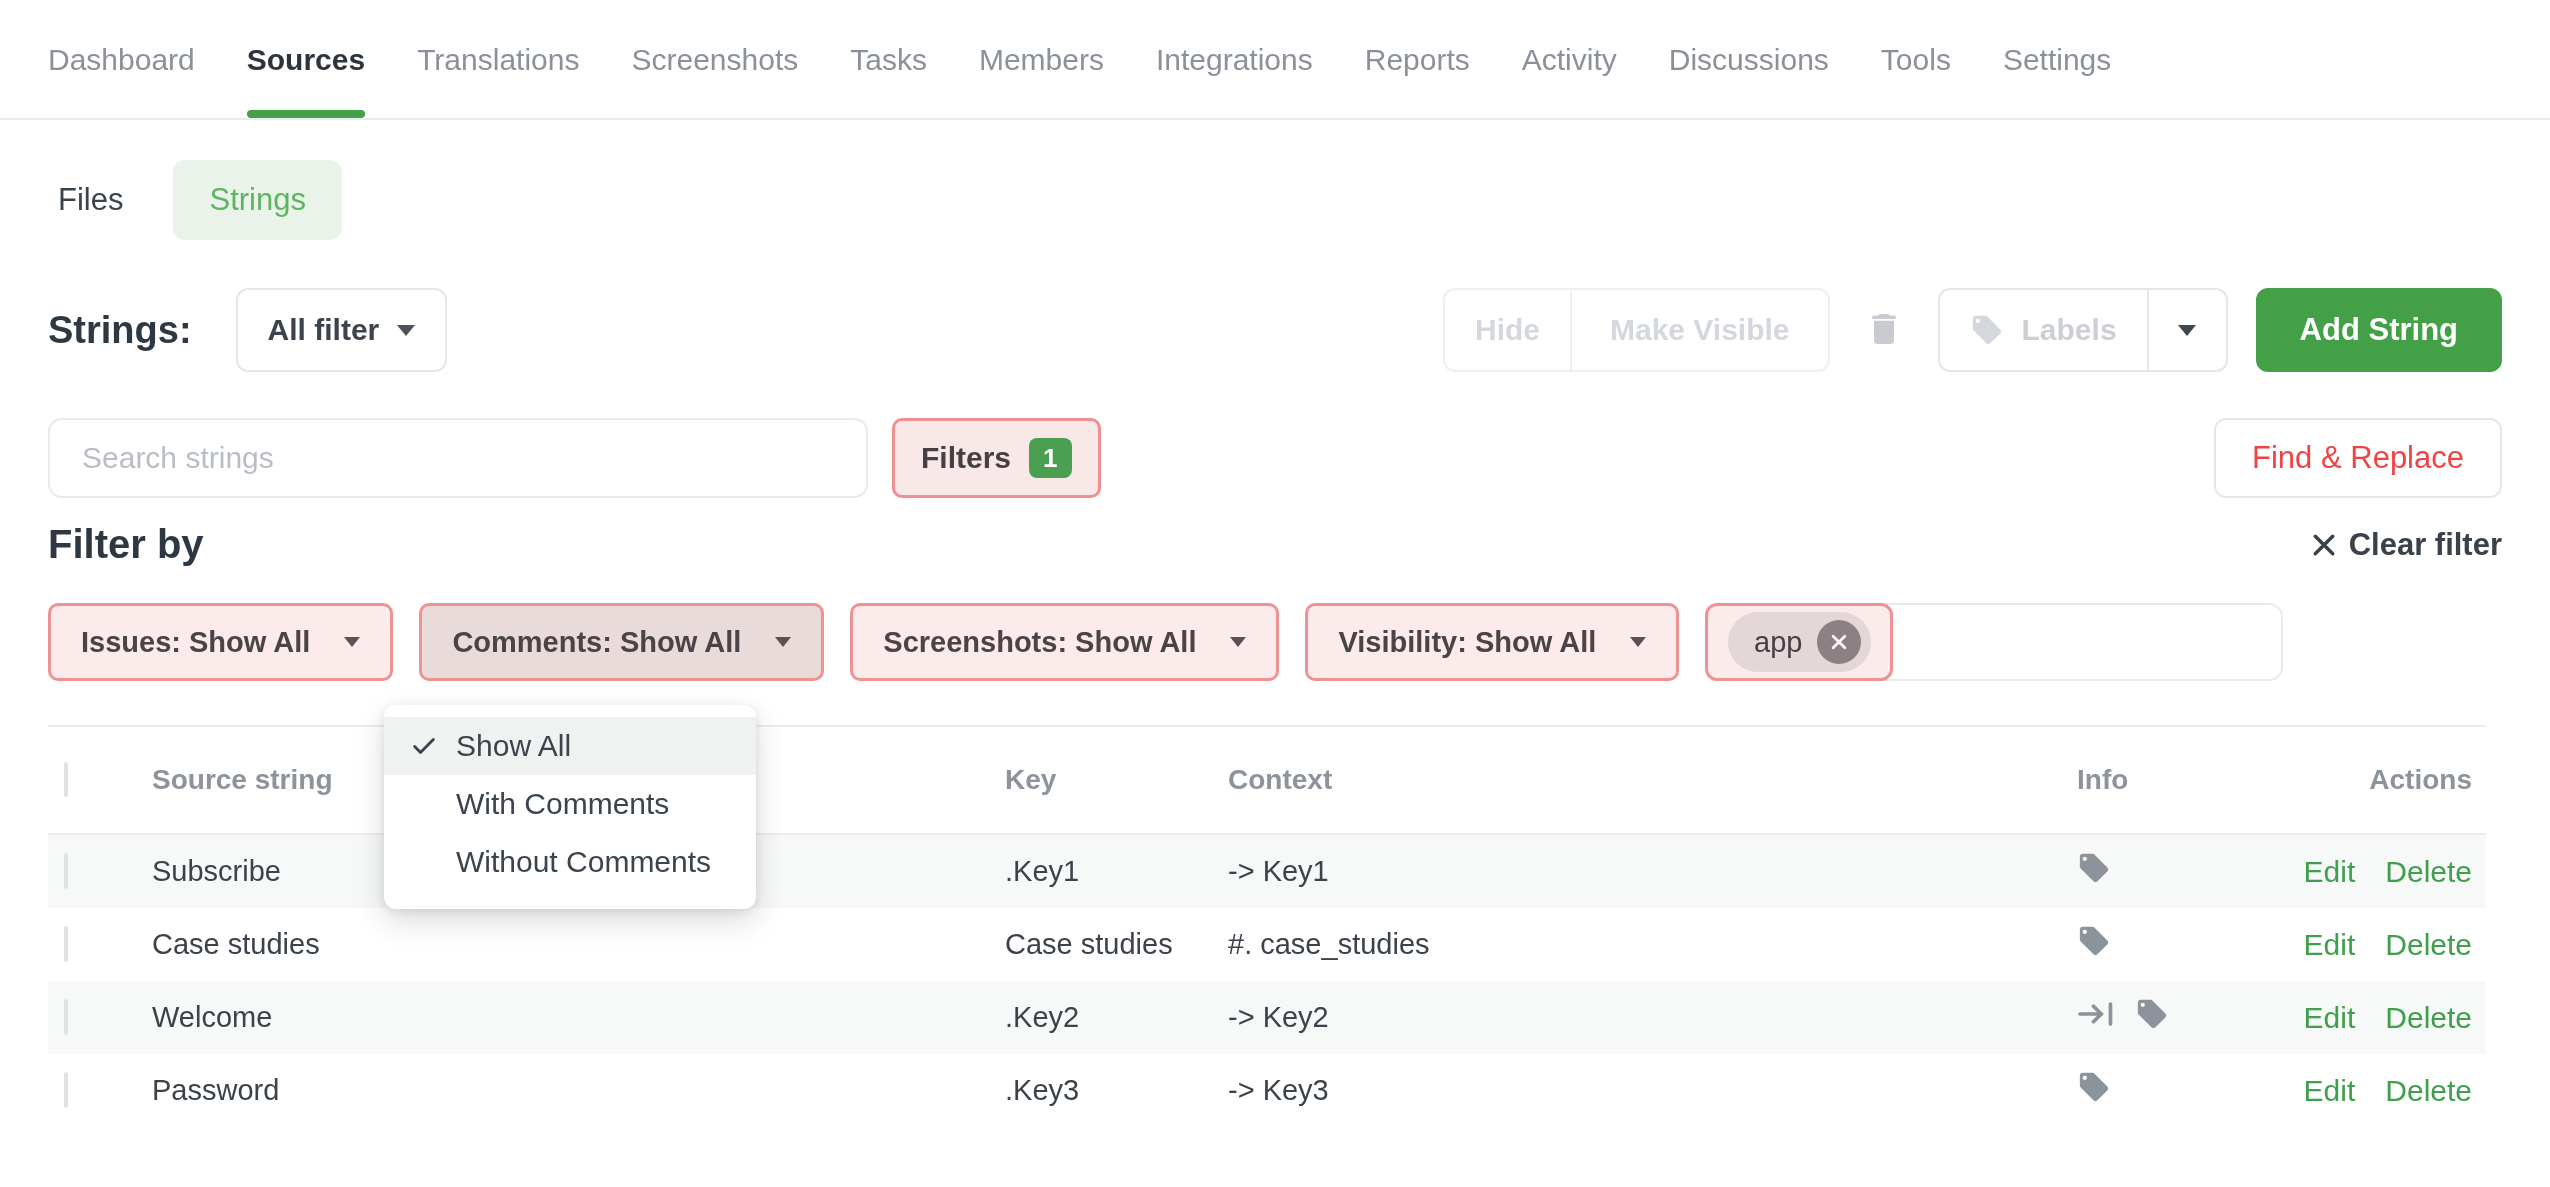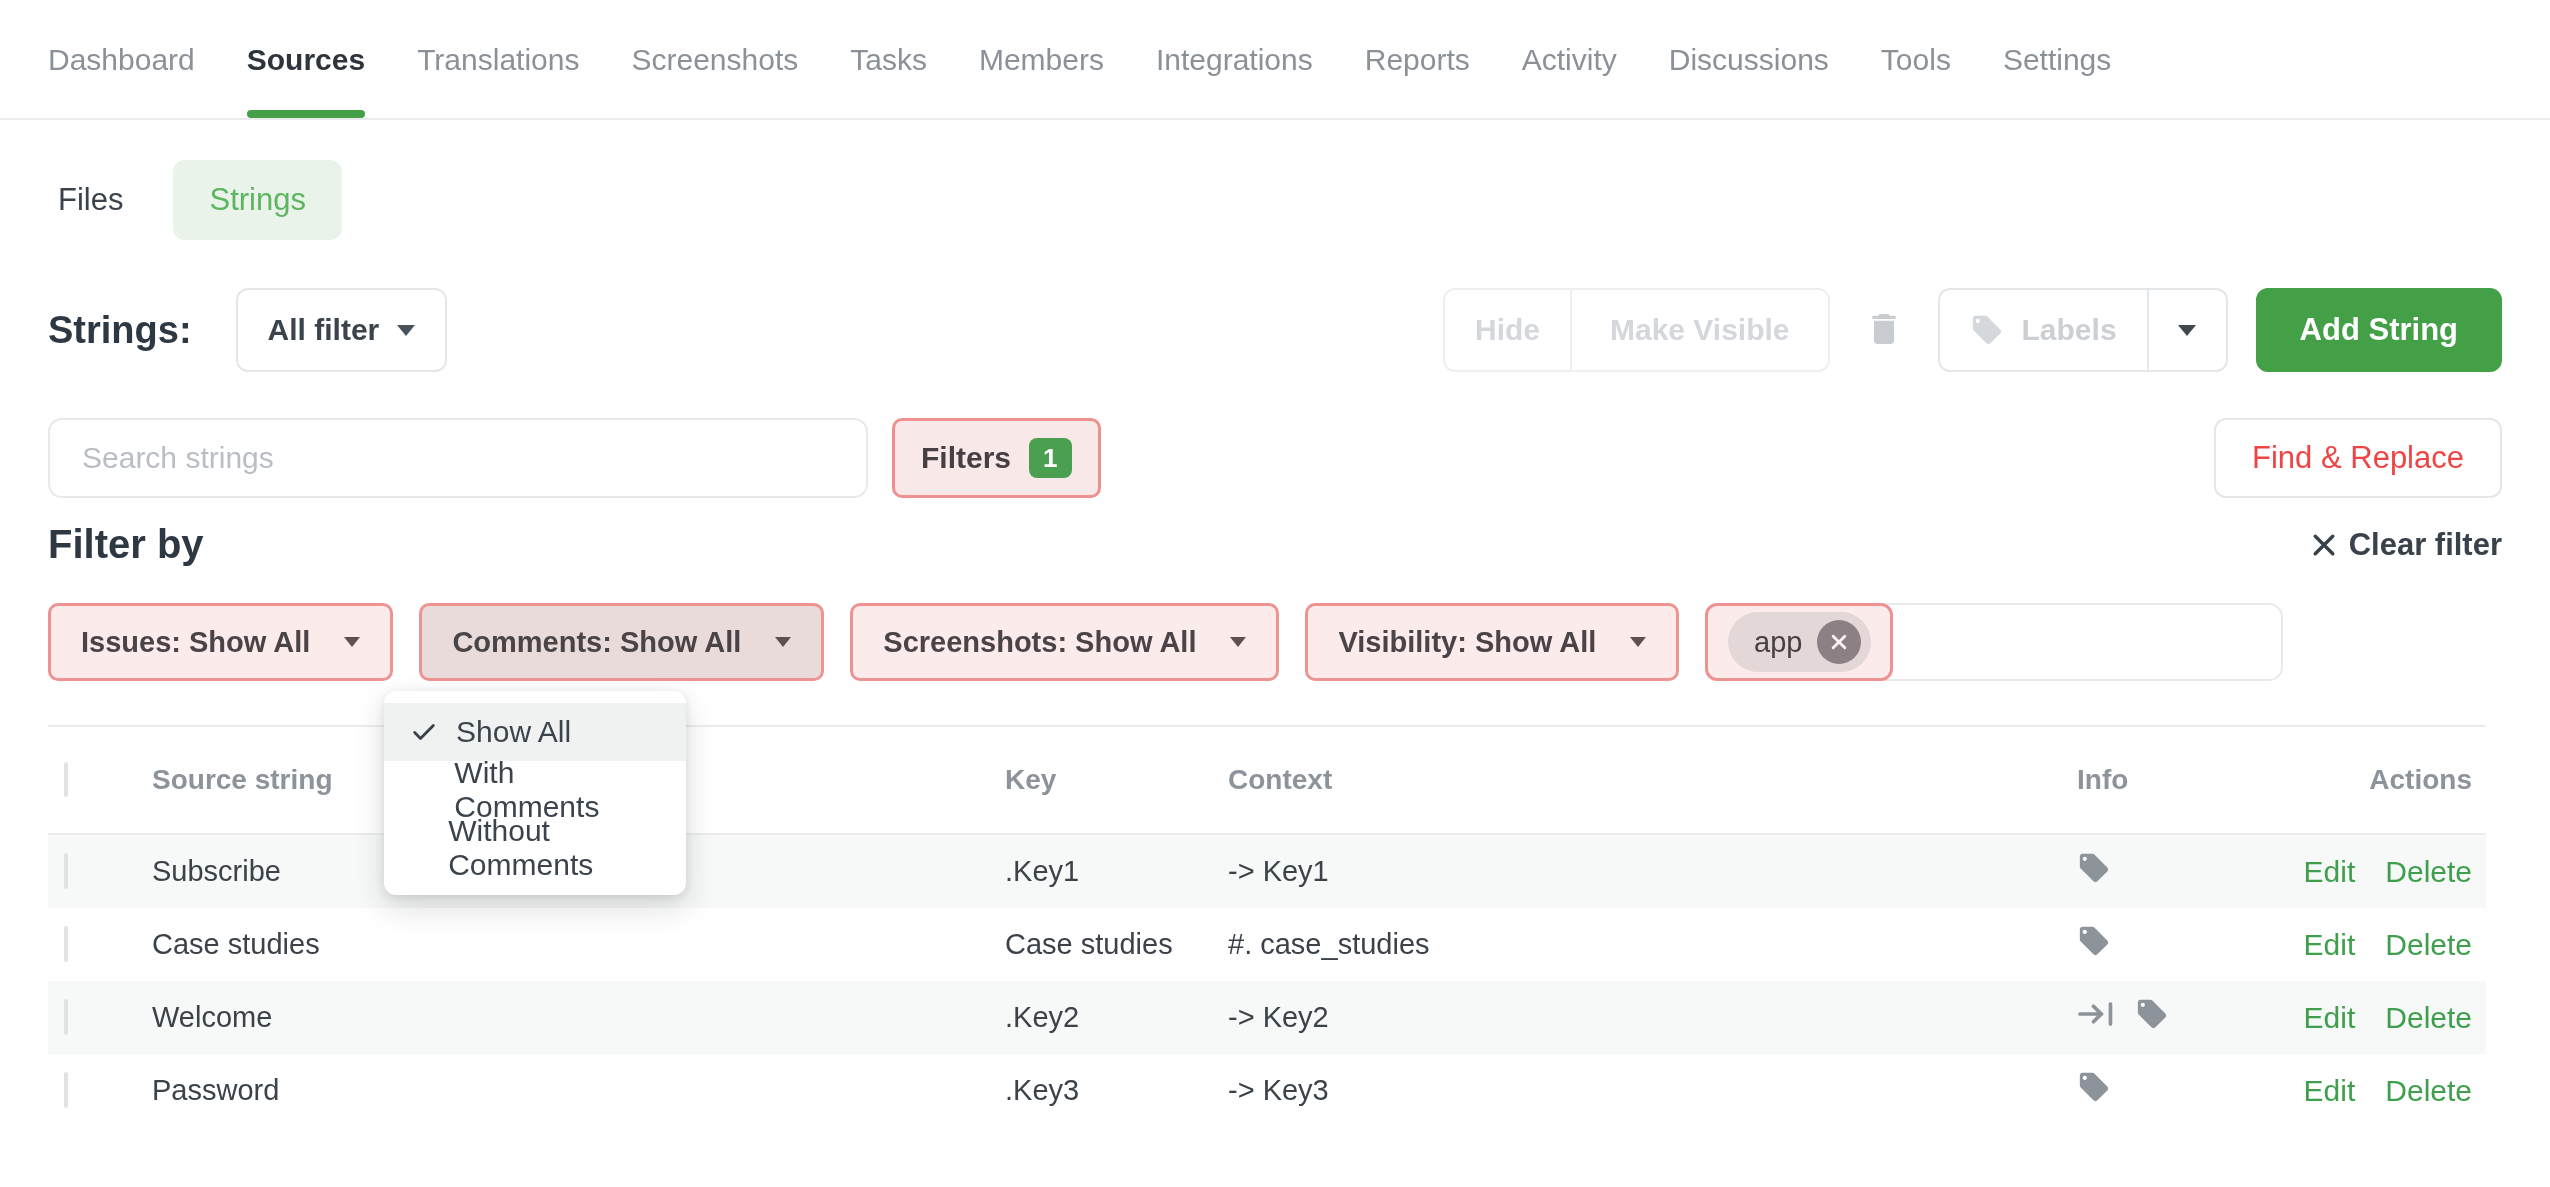--- a/index.html
+++ b/index.html
@@ -106,21 +106,21 @@
   .label-chip {
     background:#e3d7d8; border-radius:999px; display:flex; align-items:center;
     gap:14px; padding:8px 10px 8px 26px; font-size:29px; color:#463f44;
   }
   .chip-x {
     width:44px; height:44px; border-radius:50%; background:#8c8085;
     display:flex; align-items:center; justify-content:center; cursor:pointer;
   }
   
   .dropdown {
-    position:absolute; left:336px; top:88px; width:302px; z-index:10;
+    position:absolute; left:336px; top:102px; width:372px; z-index:10;
     background:#fff; border-radius:12px; padding:12px 0 18px;
     box-shadow:0 12px 30px rgba(30,35,40,.16), 0 2px 8px rgba(30,35,40,.10);
   }
   .dd-option {
     height:58px; display:flex; align-items:center; padding:0 26px;
     font-size:30px; color:#3b444d; cursor:pointer;
   }
   .dd-option .check-zone { width:46px; display:flex; align-items:center; color:#39424b; }
   .dd-option.selected { background:#f0f1f1; }
   

